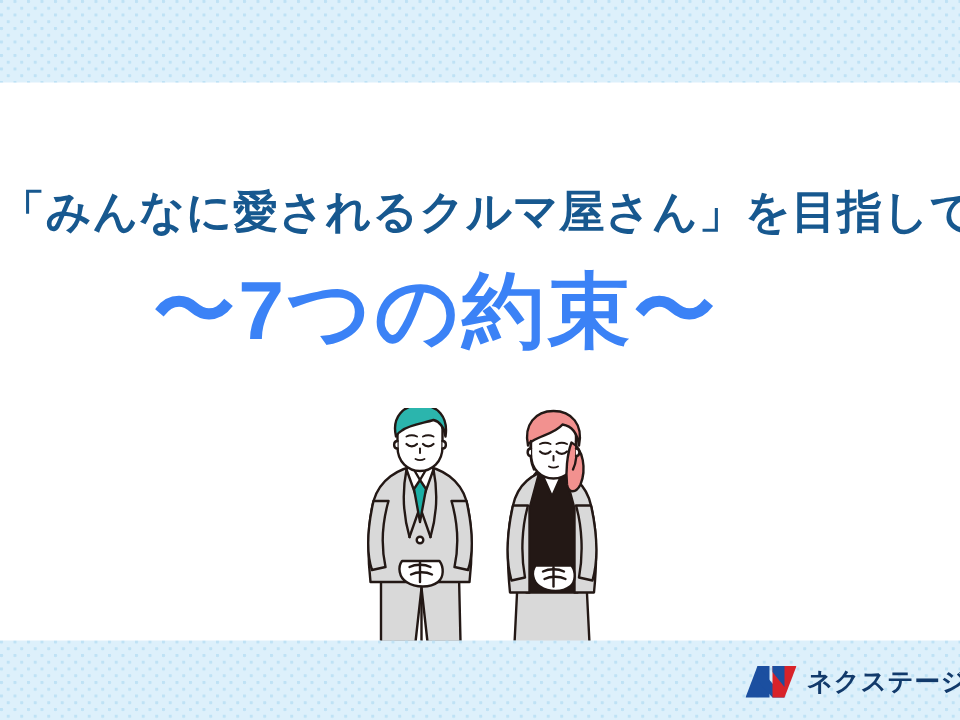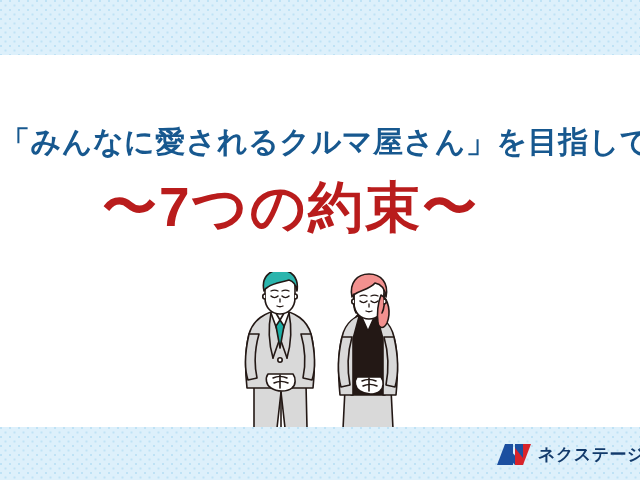--- a/index.html
+++ b/index.html
@@ -45,21 +45,21 @@
     top: 124px;
     color: #17588f;
     font-size: 30px;
     font-weight: 700;
     letter-spacing: 0.5px;
     line-height: 1.2;
     white-space: nowrap;
   }
   #headline-2 {
     top: 176px;
-    color: #b91c1c;
+    color: #3b82f6;
     font-size: 55px;
     font-weight: 700;
     letter-spacing: 2px;
     line-height: 1.15;
     white-space: nowrap;
   }
 
   
   #illustration {
     position: absolute;

